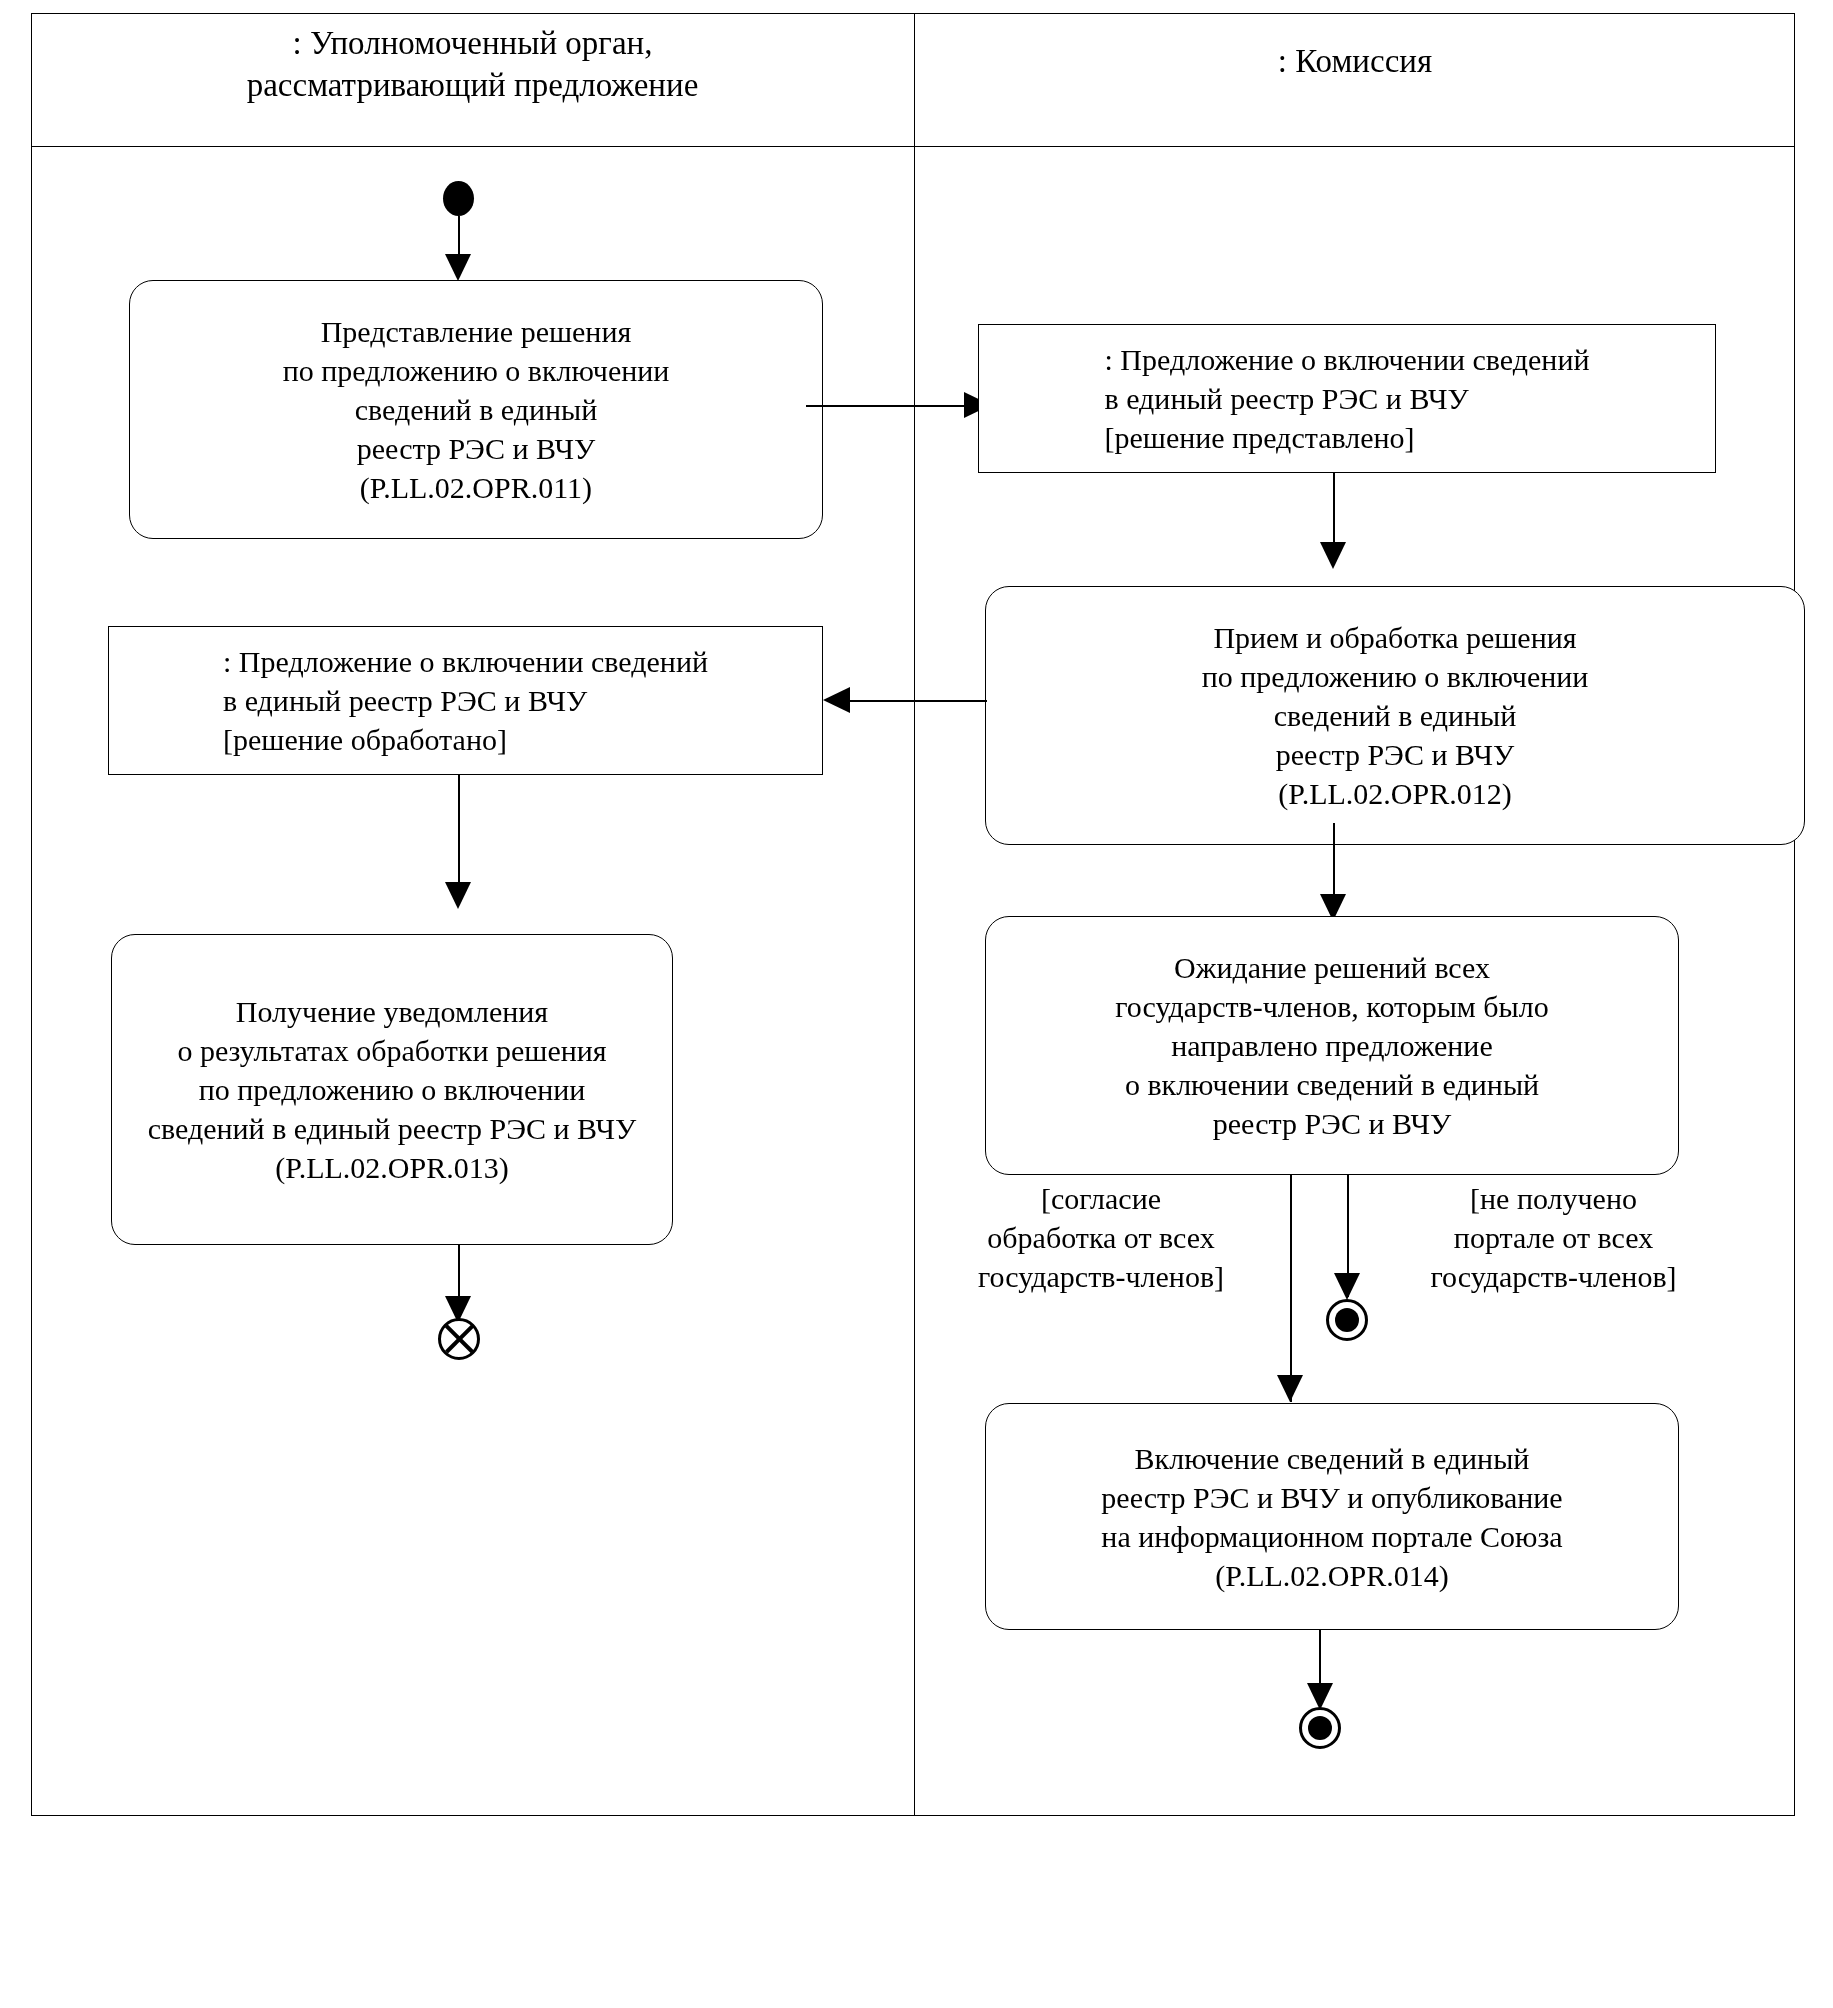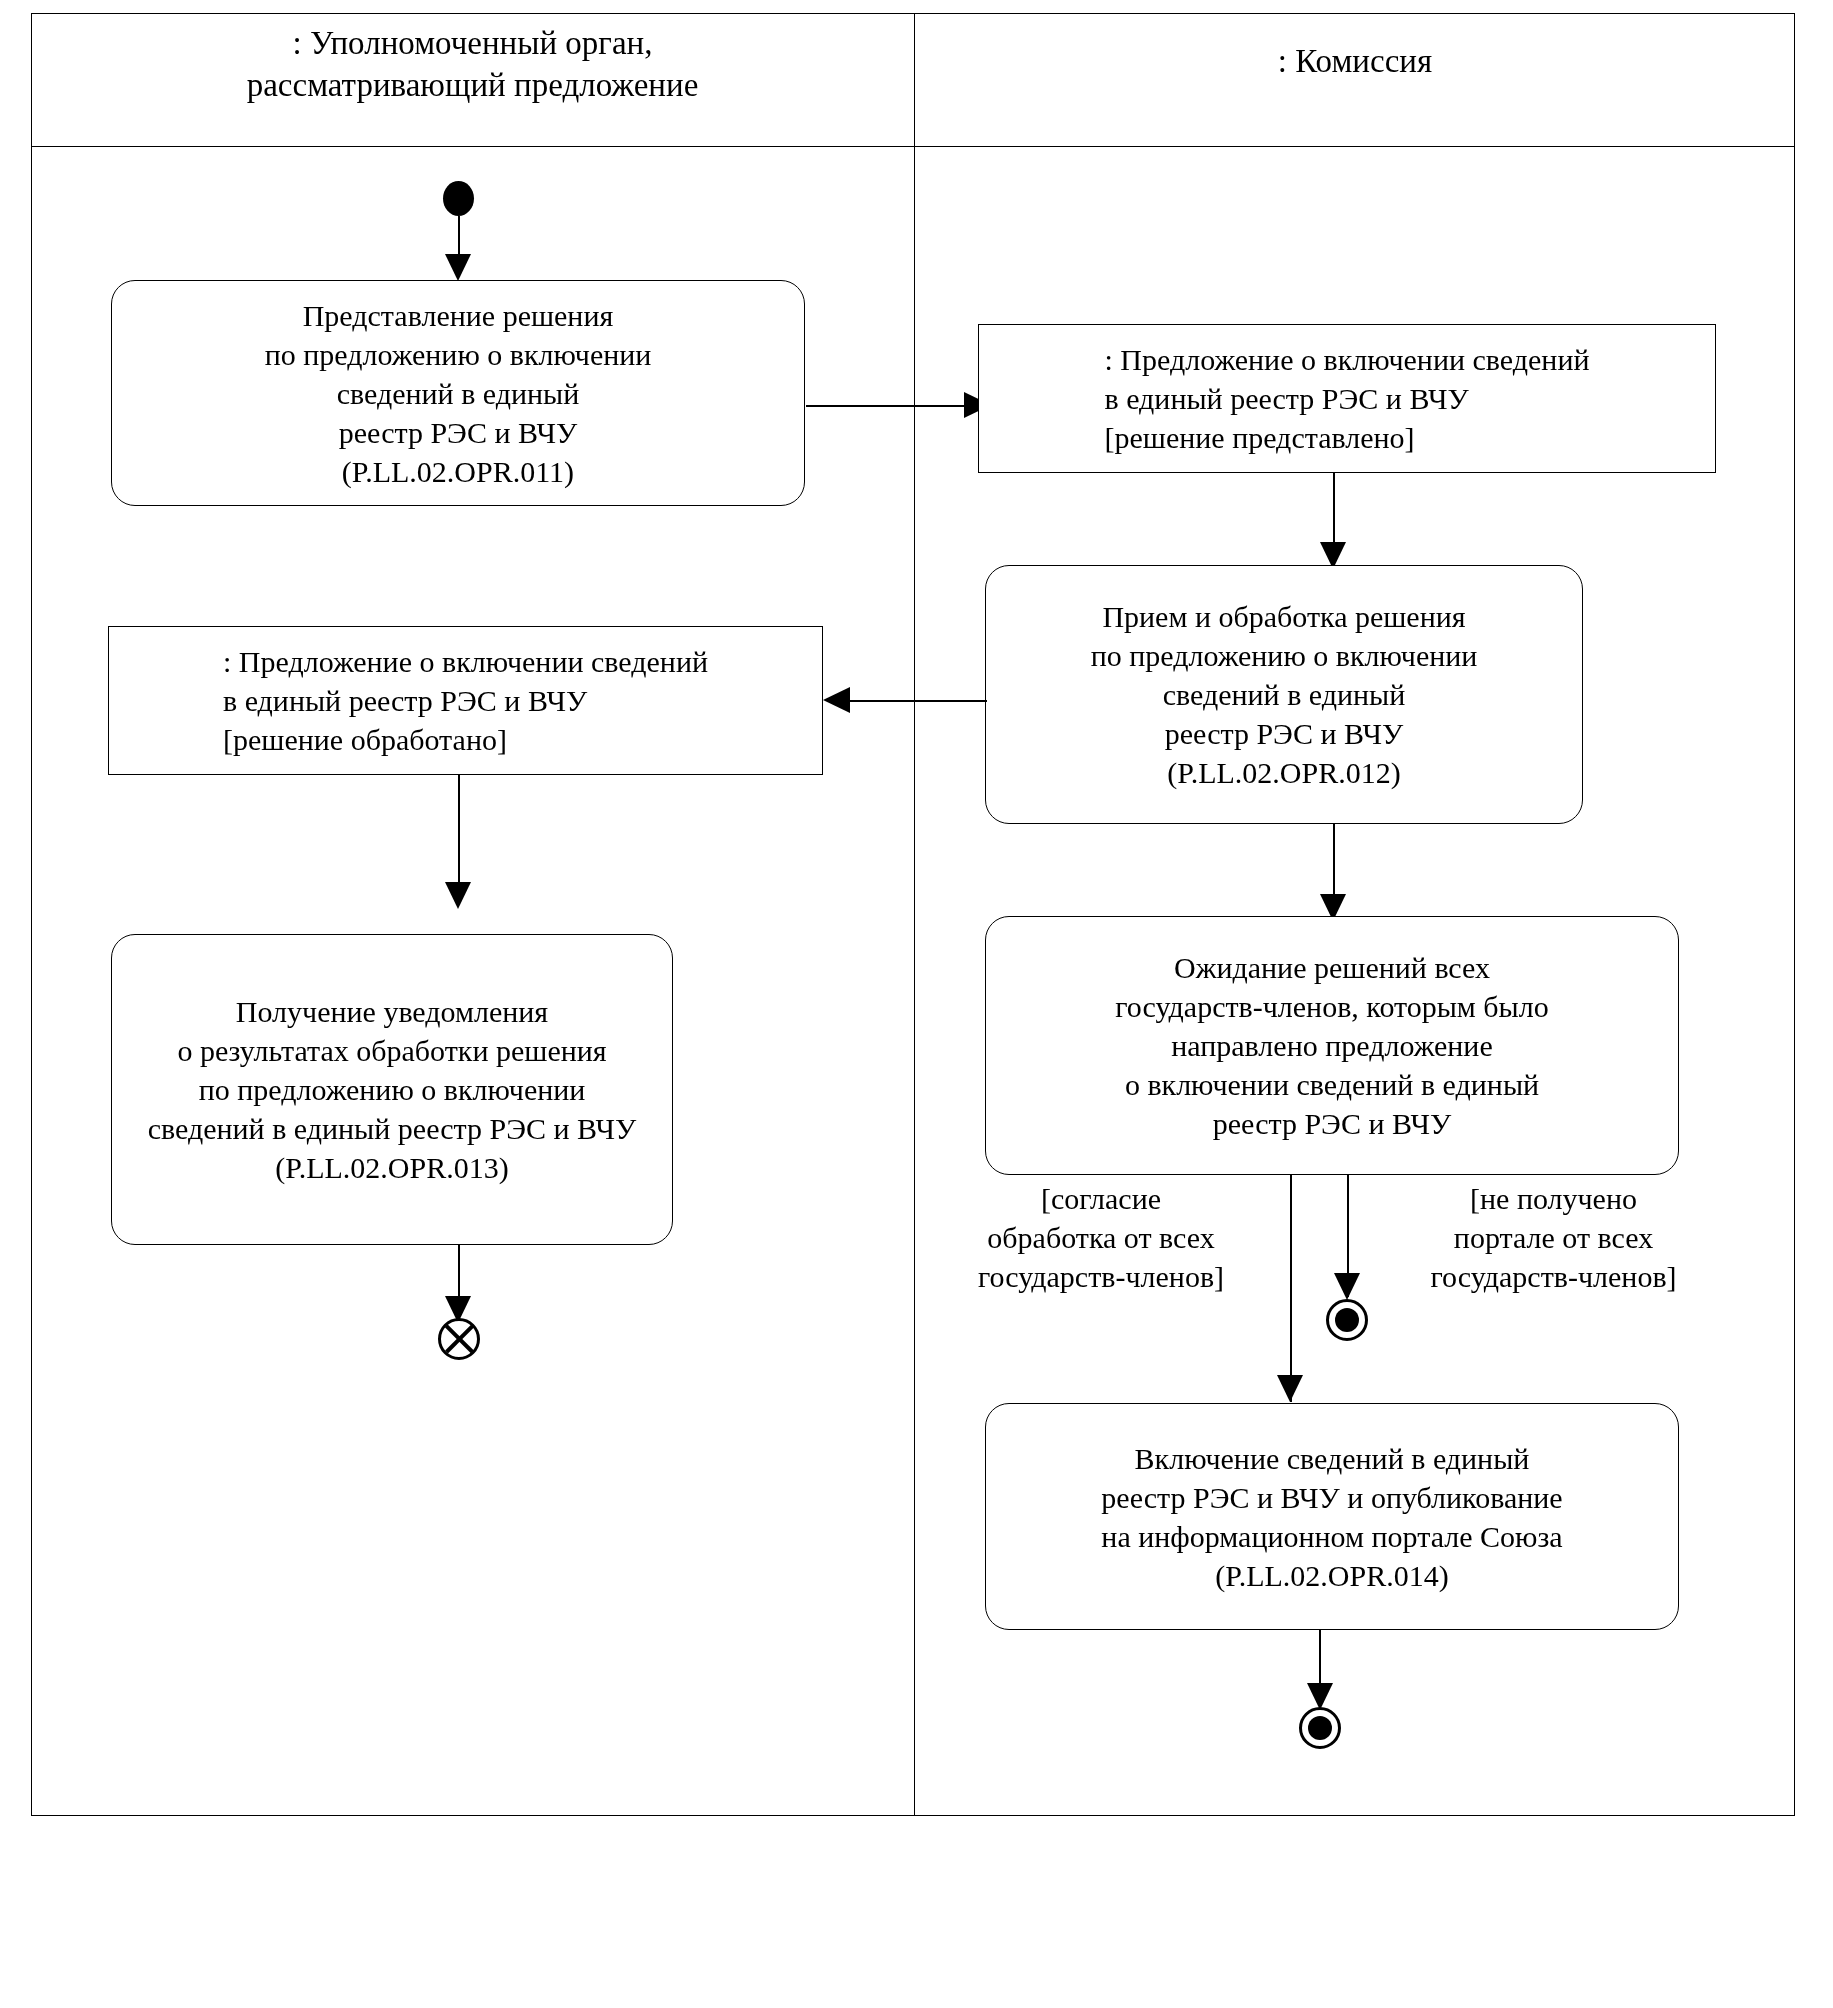--- a/index.html
+++ b/index.html
@@ -201,21 +201,21 @@
 
   <div class="lane-title" id="lane-title-left">: Уполномоченный орган,
 рассматривающий предложение</div>
   <div class="lane-title" id="lane-title-right">: Комиссия</div>
 
   <div class="initial-node" style="left:443px; top:181px;"></div>
 
   <div class="edge-v" style="left:458px; top:216px; height:55px;"></div>
   <div class="arrow-down" style="left:445px; top:254px;"></div>
 
-  <div class="action" style="left:111px; top:280px; width:694px; height:226px;">Представление решения
+  <div class="action" style="left:129px; top:280px; width:694px; height:259px;">Представление решения
 по предложению о включении
 сведений в единый
 реестр РЭС и ВЧУ
 (P.LL.02.OPR.011)</div>
 
   <div class="edge-h" style="left:806px; top:405px; width:163px;"></div>
   <div class="arrow-right" style="left:964px; top:392px;"></div>
 
   <div class="objectnode" style="left:108px; top:626px; width:715px; height:149px;">: Предложение о включении сведений
 в единый реестр РЭС и ВЧУ
@@ -234,21 +234,21 @@
   <div class="arrow-down" style="left:445px; top:1296px;"></div>
   <div class="flowfinal-node" style="left:438px; top:1318px;"></div>
 
   <div class="objectnode" style="left:978px; top:324px; width:738px; height:149px;">: Предложение о включении сведений
 в единый реестр РЭС и ВЧУ
 [решение представлено]</div>
 
   <div class="edge-v" style="left:1333px; top:473px; height:80px;"></div>
   <div class="arrow-down" style="left:1320px; top:542px;"></div>
 
-  <div class="action" style="left:985px; top:565px; width:598px; height:259px;">Прием и обработка решения
+  <div class="action" style="left:985px; top:586px; width:820px; height:259px;">Прием и обработка решения
 по предложению о включении
 сведений в единый
 реестр РЭС и ВЧУ
 (P.LL.02.OPR.012)</div>
 
   <div class="edge-h" style="left:850px; top:700px; width:137px;"></div>
   <div class="arrow-left" style="left:823px; top:687px;"></div>
 
   <div class="edge-v" style="left:1333px; top:823px; height:82px;"></div>
   <div class="arrow-down" style="left:1320px; top:894px;"></div>

